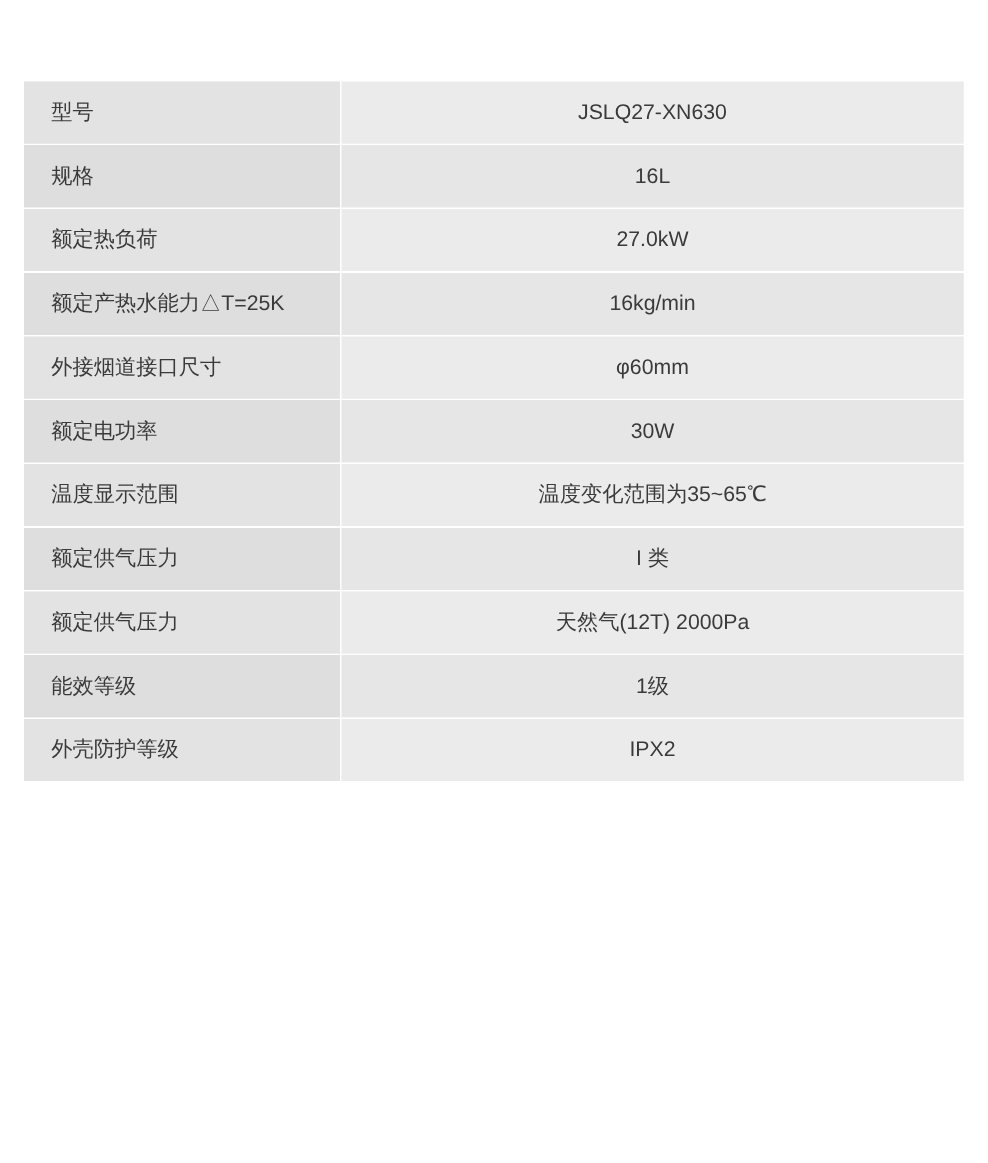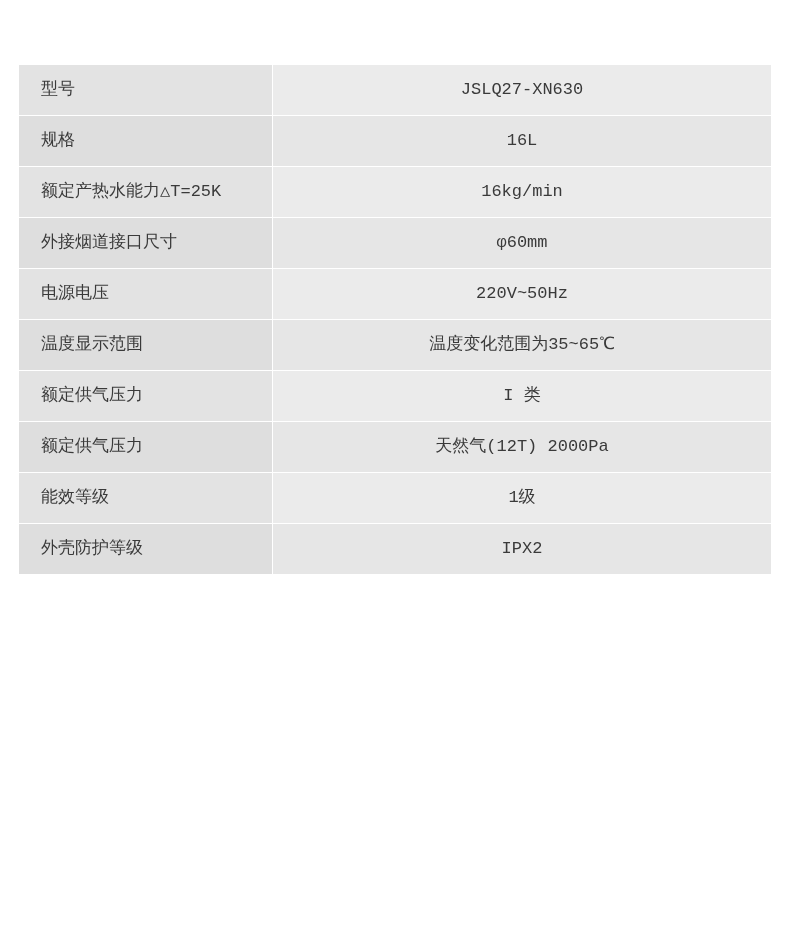--- a/index.html
+++ b/index.html
@@ -12,21 +12,20 @@
     height: 930px;
     font-family: "Liberation Sans", sans-serif;
     color: #333333;
   }
   .page {
     position: relative;
     width: 710px;
     height: 930px;
     background: #ffffff;
     box-sizing: border-box;
-    font-family: Liberation Mono, monospace;
   }
   .spec-table {
     position: absolute;
     left: 18px;
     top: 64px;
     width: 754px;
     border-collapse: collapse;
     table-layout: fixed;
   }
   .spec-table tr {
@@ -69,30 +68,34 @@
     <tbody>
       <tr>
         <td class="cell-label">型号</td>
         <td class="cell-value">JSLQ27-XN630</td>
       </tr>
       <tr>
         <td class="cell-label">规格</td>
         <td class="cell-value">16L</td>
       </tr>
       <tr>
+        <td class="cell-label">额定热负荷</td>
+        <td class="cell-value">27.0kW</td>
+      </tr>
+      <tr>
         <td class="cell-label">额定产热水能力△T=25K</td>
         <td class="cell-value">16kg/min</td>
       </tr>
       <tr>
         <td class="cell-label">外接烟道接口尺寸</td>
         <td class="cell-value">φ60mm</td>
       </tr>
       <tr>
-        <td class="cell-label">电源电压</td>
-        <td class="cell-value">220V~50Hz</td>
+        <td class="cell-label">额定电功率</td>
+        <td class="cell-value">30W</td>
       </tr>
       <tr>
         <td class="cell-label">温度显示范围</td>
         <td class="cell-value">温度变化范围为35~65℃</td>
       </tr>
       <tr>
         <td class="cell-label">额定供气压力</td>
         <td class="cell-value">I 类</td>
       </tr>
       <tr>

